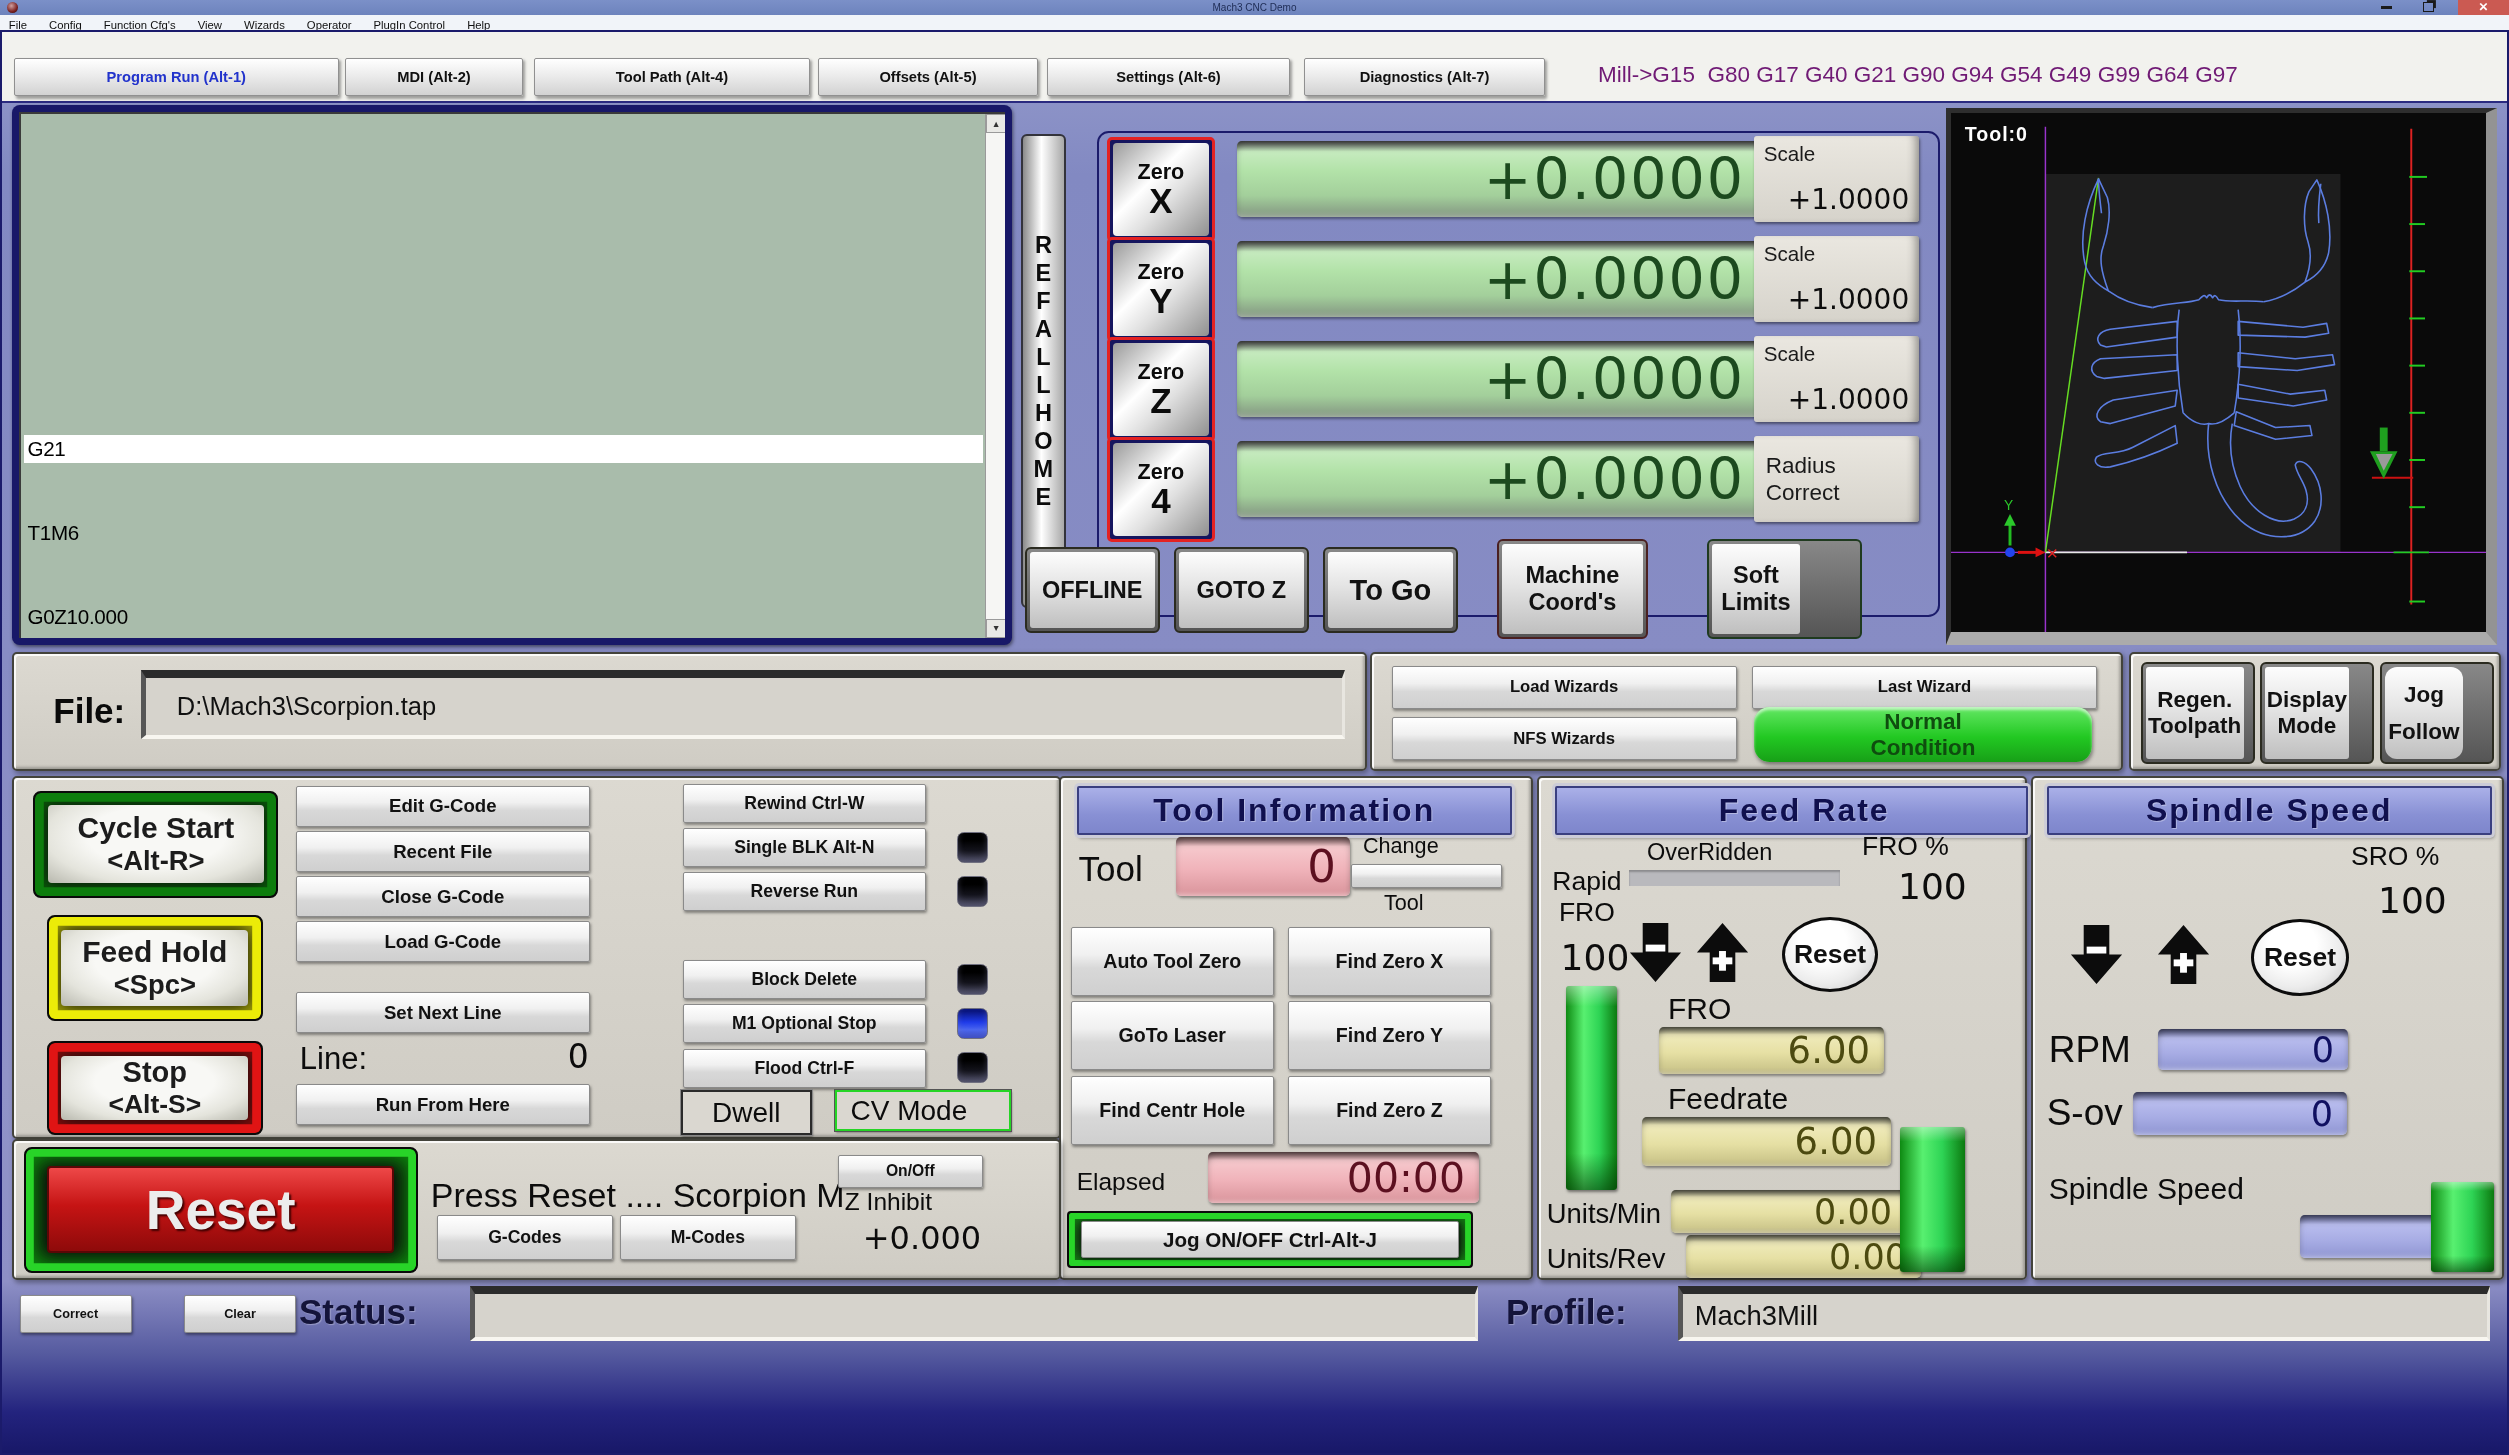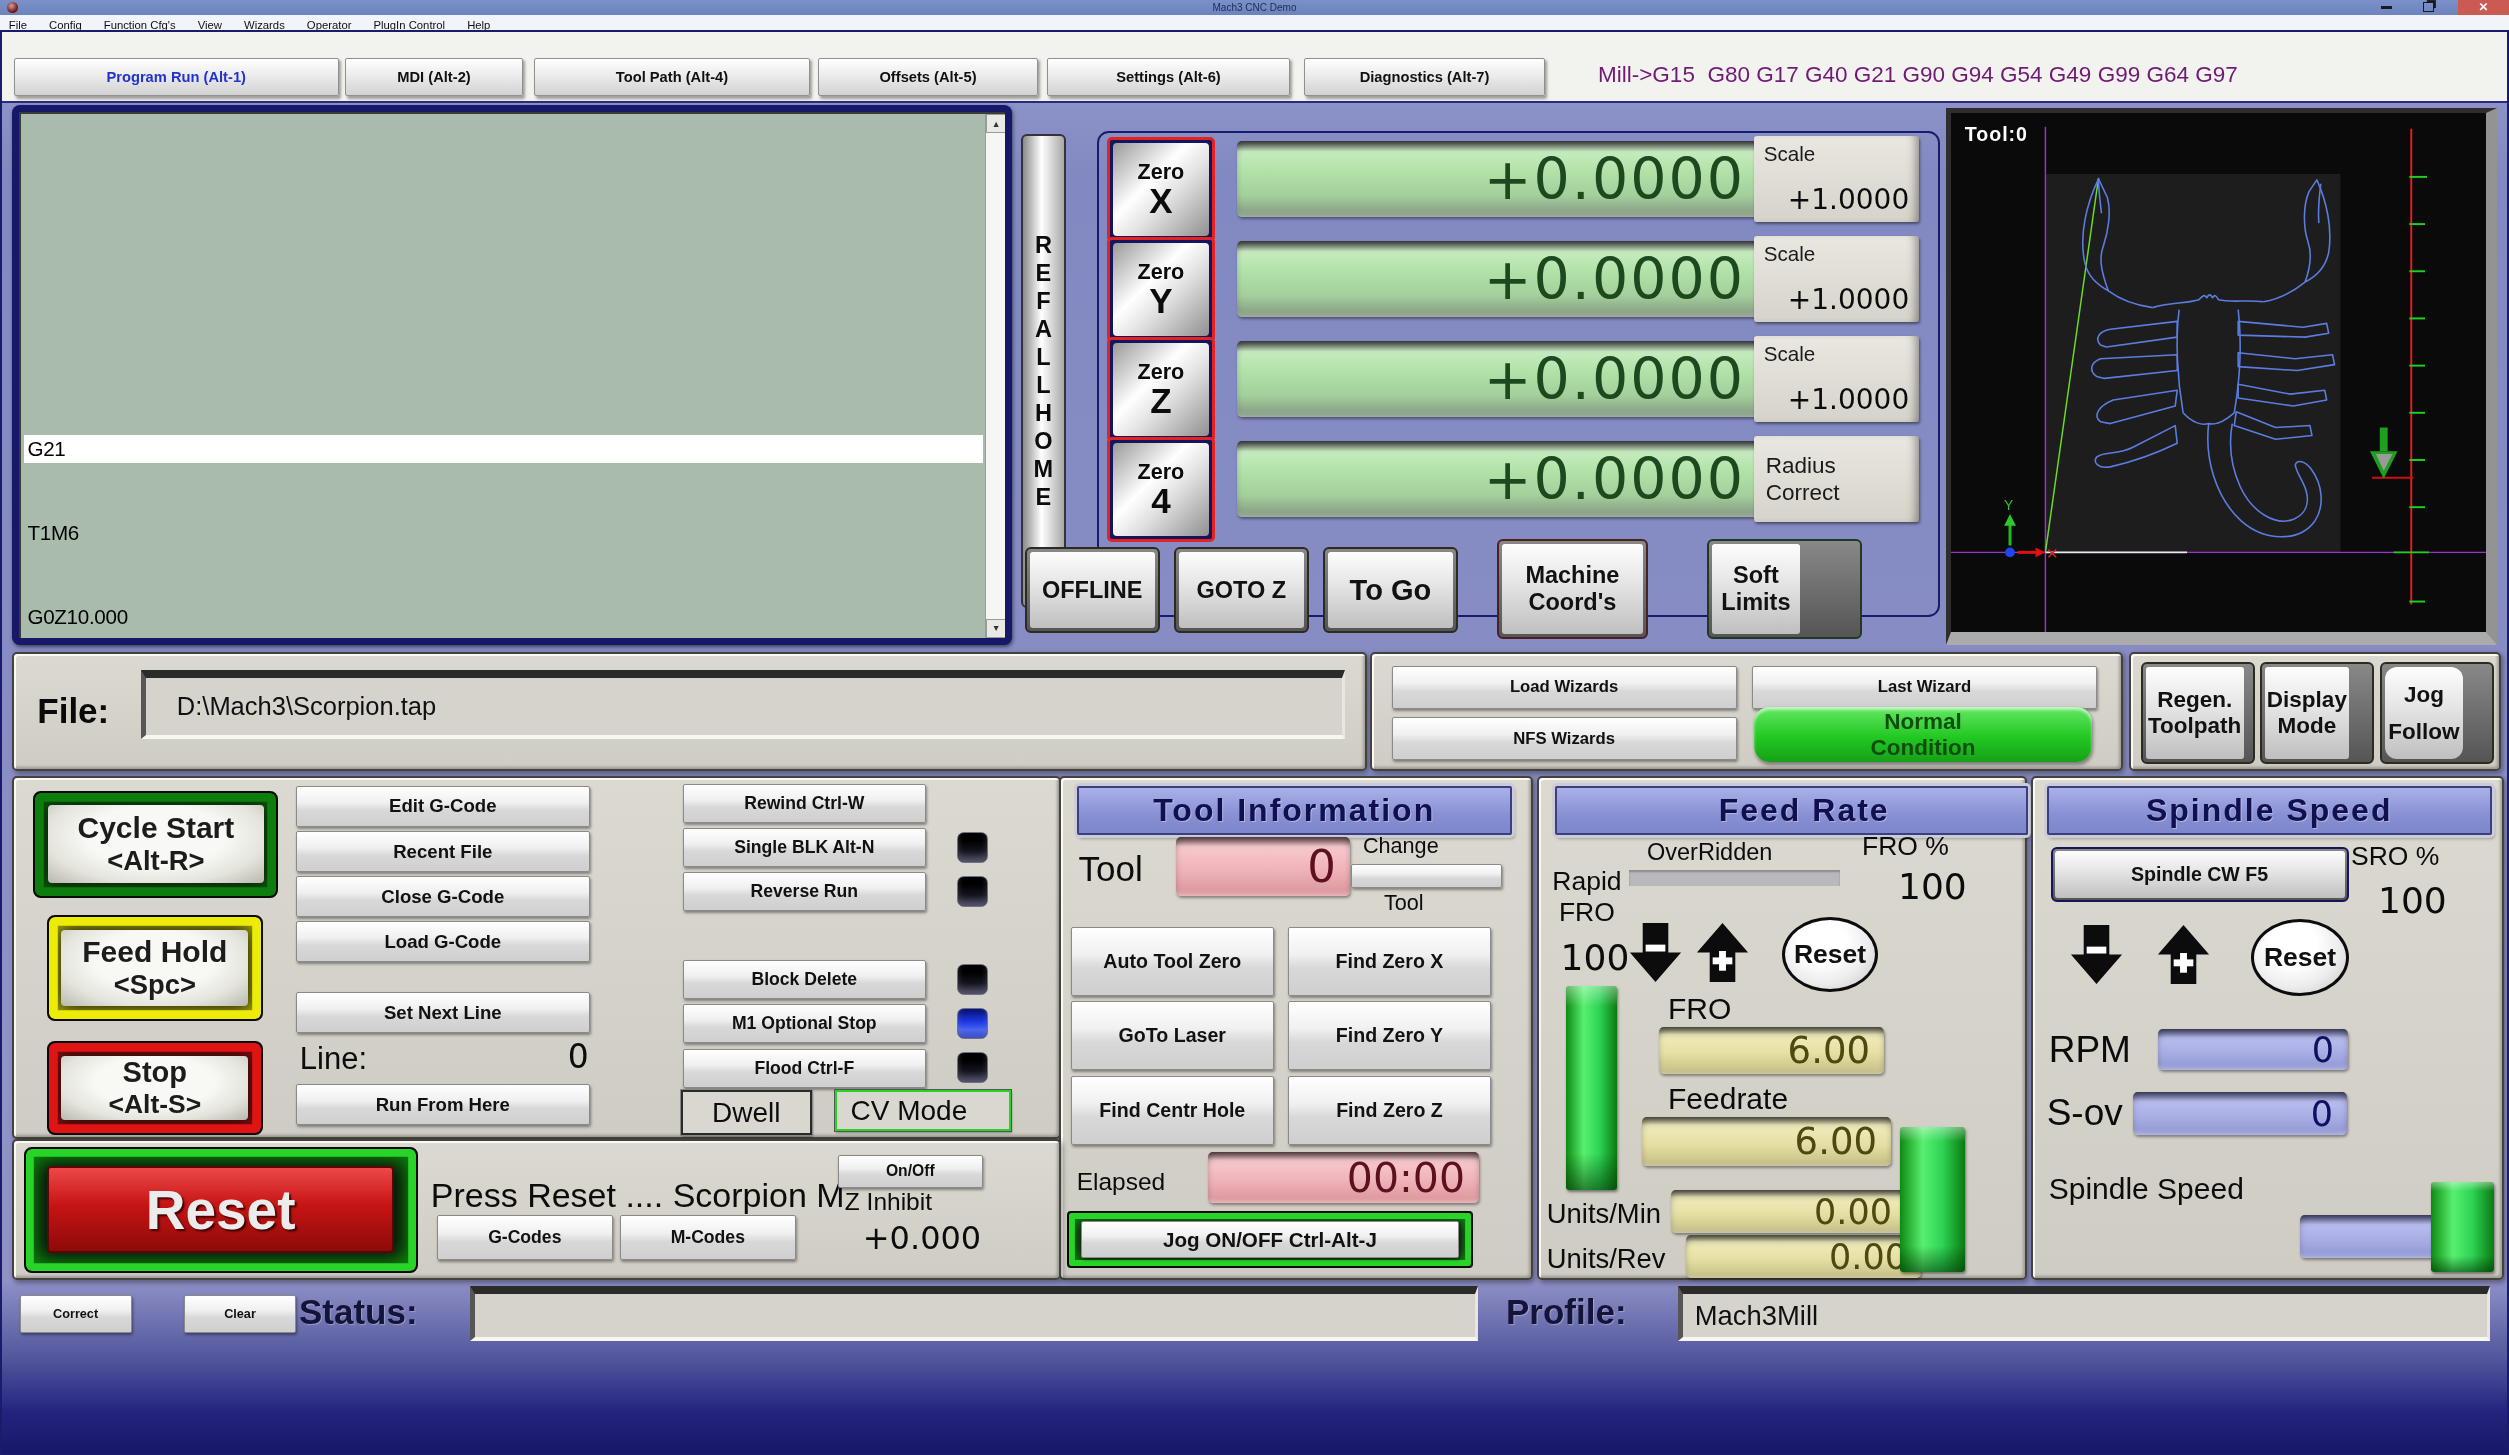--- a/index.html
+++ b/index.html
@@ -88,21 +88,21 @@
     box-shadow:inset -8.8px 0 9.8px -5.9px rgba(0,0,0,.4),1px 2px 2.9px rgba(0,0,0,.45);}
   .scale-box .s-lbl{position:absolute;left:9.8px;top:5.9px;font-size:20.6px;color:#1a1a1a;}
   .scale-box .s-val{position:absolute;right:9.8px;bottom:5.9px;font-size:28px;color:#0c0c0c;font-family:"DejaVu Sans",sans-serif;}
   .radius-box .r-lbl{position:absolute;left:11.8px;top:15.7px;font-size:22.5px;line-height:27.4px;color:#1a1a1a;width:108px;}
   .axis-btnrow .framed .inner{font-size:23.5px;line-height:26.5px;}
   
   .toolpath{position:absolute;left:1946px;top:108px;width:551px;height:537px;background:#0a0a0a;
     border-style:solid;border-width:5.9px 11.8px 13.7px 5.9px;border-color:#2e2e2e #939393 #ababab #2e2e2e;box-sizing:border-box;}
   .tp-label{position:absolute;left:13.7px;top:9.8px;color:#fff;font-size:19.6px;font-weight:bold;letter-spacing:1px;}
   
-  .file-label{font-size:35px;font-weight:bold;color:#0a0a0a;}
+  .file-label{font-size:35px;font-weight:bold;color:#0a0a0a;margin-left:16px;}
   .sunken{position:absolute;background:#d6d3cc;border-top:8.8px solid #2b2b2b;border-left:5.9px solid #565656;border-bottom:4.9px solid #f8f6f0;border-right:3.9px solid #e8e6e0;
     display:flex;align-items:center;font-size:25.5px;color:#101010;}
   .green-pill{position:absolute;border-radius:15.7px;background:linear-gradient(180deg,#64e864,#22c822 55%,#17a017);
     box-shadow:inset 0 2.9px 2.9px rgba(255,255,255,.6),1px 2.9px 3.9px rgba(0,0,0,.4);
     display:flex;align-items:center;justify-content:center;text-align:center;font-weight:bold;font-size:22.5px;line-height:25.5px;color:#0f4d0f;}
   
   .outline-box{position:absolute;background:#dad7d0;display:flex;align-items:center;justify-content:center;font-size:28px;color:#0c0c0c;box-shadow:1px 2px 2px rgba(0,0,0,.35);}
   .jog-frame{position:absolute;border:2.9px solid #0c0c0c;border-radius:3.9px;background:#101010;
     box-shadow:inset 0 0 0 5.9px #28d428,inset 0 0 13.7px 7.8px #128a12;}
   .window-frame{position:absolute;left:0;top:30px;width:2509px;height:1425px;border:2.9px solid #1b1b6b;box-sizing:border-box;pointer-events:none;z-index:50;}
@@ -443,23 +443,20 @@
       </div>
     <span class="lbl" style="left:7.8px;top:465px;font-size:27.4px;">Units/Rev</span>
     <div class="dro dro-yellow" style="left:147px;top:457px;width:221px;height:43px;font-size:35px;padding-right:13.7px;">
         <span>0.00</span>
       </div>
     <div class="vslider" style="left:361px;top:349px;width:65px;height:145px;"></div>
   </div>
 
   <div class="panel" style="left:2031px;top:776px;width:469px;height:500px;">
     <div class="panel-title" style="left:13.7px;top:7.8px;width:441px;">Spindle Speed</div>
-    <div class="framed" style="left:17.6px;top:69px;width:290px;height:47px;border-color:#15155a;padding:2px;">
-      <div class="inner" style="font-size:19.6px;">Spindle CW F5</div>
-    </div>
     <span class="lbl" style="left:318px;top:63px;font-size:26.5px;">SRO %</span>
     <span class="lbl" style="left:345px;top:102px;font-size:36px;font-family:'DejaVu Sans',sans-serif;">100</span>
 
     <svg class="arrow-ico" style="left:35px;top:145px;" width="57" height="63" viewBox="0 0 56 64">
       <path d="M28,62 L2,32 L15,32 L15,2 L41,2 L41,32 L54,32 Z" fill="#0c0c0c"></path>
         <rect x="18" y="24" width="20" height="7" fill="#fff"></rect>
     </svg>
     <svg class="arrow-ico" style="left:122px;top:145px;" width="57" height="63" viewBox="0 0 56 64">
       <path d="M28,2 L54,32 L41,32 L41,62 L15,62 L15,32 L2,32 Z" fill="#0c0c0c"></path>
         <rect x="18" y="37" width="20" height="7" fill="#fff"></rect>

